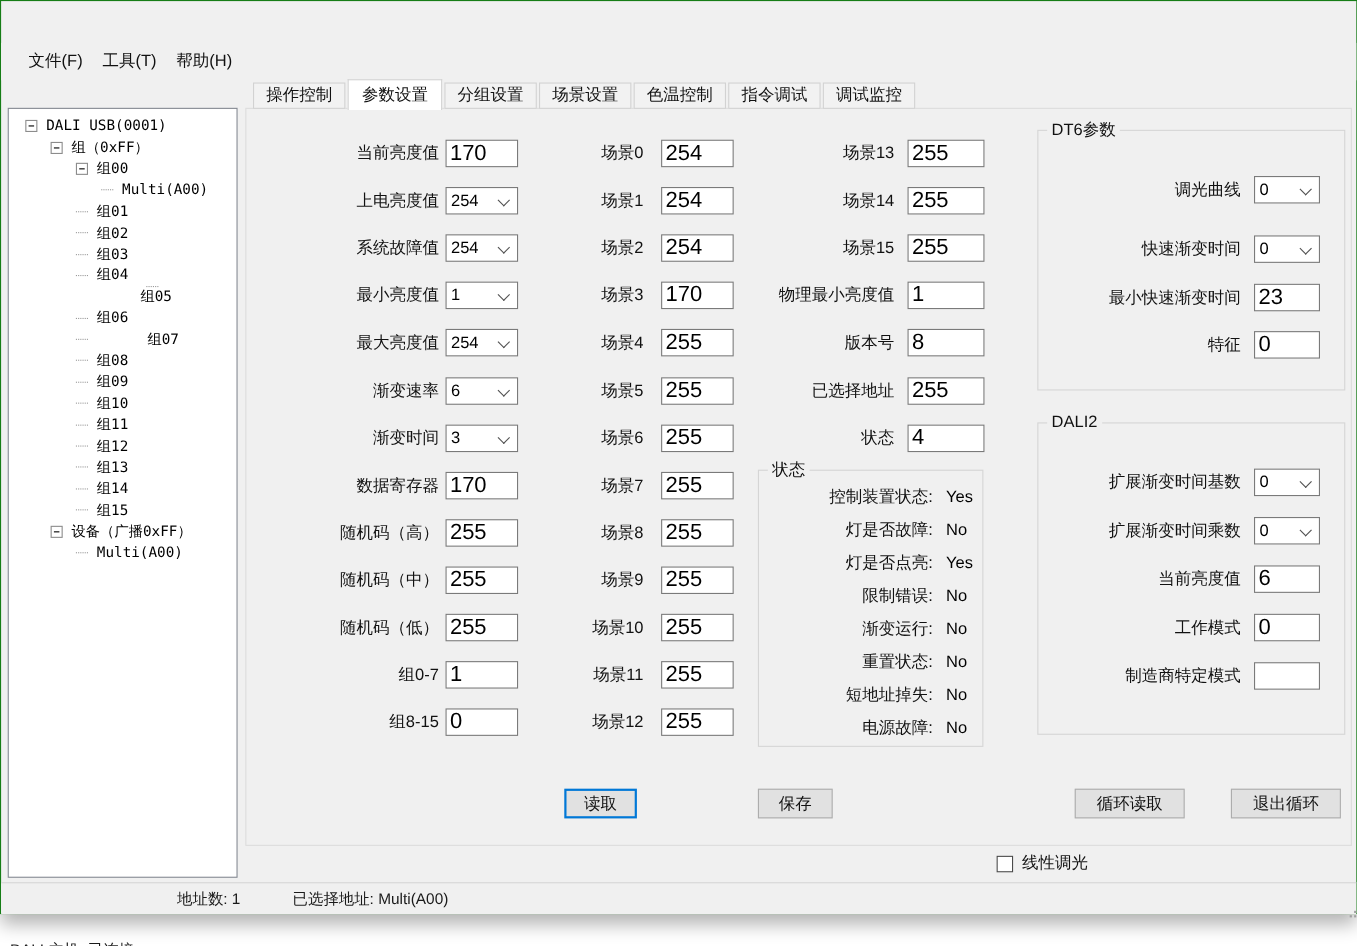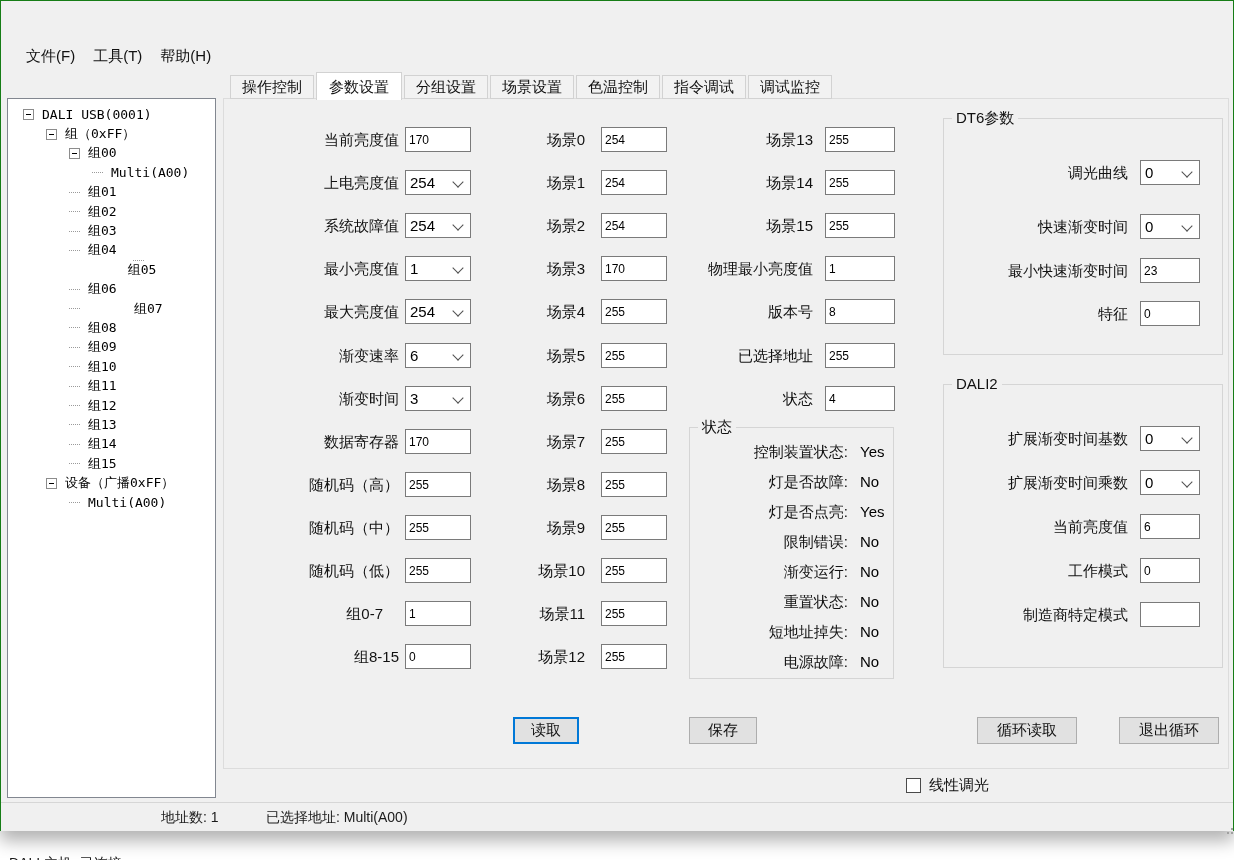--- a/index.html
+++ b/index.html
@@ -43,21 +43,21 @@
   .tab{height:24px;line-height:22px;padding:0 11px;background:#f2f2f2;border:1px solid #d2d2d2;
        margin-right:2px;font-size:15px;box-sizing:border-box;position:relative;z-index:1;color:#111;}
   .tab.active{height:28px;line-height:27px;background:#fff;border-bottom:none;z-index:3;
               margin-bottom:-1px;padding:0 12px;}
   .panel{position:absolute;left:222px;top:97px;width:1006px;height:671px;border:1px solid #dcdcdc;
          box-sizing:border-box;background:#f0f0f0;z-index:0;}
   
   .lbl{position:absolute;height:25px;line-height:25px;text-align:right;font-size:15px;color:#111;
        white-space:nowrap;z-index:2;}
   .tb{position:absolute;height:25px;border:1px solid #7a7a7a;background:#fff;color:#000;
-      font-family:"Liberation Sans",sans-serif;font-size:12px;padding:0 3px;box-sizing:border-box;z-index:2;}
+      font-family:"Liberation Sans",sans-serif;font-size:20px;padding:0 3px;box-sizing:border-box;z-index:2;}
   .cb{position:absolute;height:25px;border:1px solid #7a7a7a;background:#fff;box-sizing:border-box;z-index:2;}
   .cbv{position:absolute;left:4px;top:0;line-height:23px;font-size:15px;color:#000;}
   .chev{position:absolute;right:8px;top:7px;width:7px;height:7px;
         border-right:1.5px solid #505050;border-bottom:1.5px solid #505050;transform:rotate(45deg);}
   
   .grp{position:absolute;border:1px solid #d5d5d5;box-sizing:border-box;z-index:2;}
   .grp-title{position:absolute;top:-10px;left:8px;background:#f0f0f0;padding:0 4px;font-size:15px;color:#111;}
   #grp-dt6{left:942px;top:117px;width:280px;height:237px;}
   #grp-dali2{left:942px;top:383px;width:280px;height:284px;}
   #grp-status{left:688px;top:426px;width:205px;height:252px;}
@@ -292,21 +292,21 @@
         <div class="chev"></div>
       </div>
       <div class="lbl" style="left: 232px; top: 428px; width: 166px;">数据寄存器</div>
       <input class="tb" value="170" style="left: 404px; top: 428px; width: 66px;">
       <div class="lbl" style="left: 232px; top: 471px; width: 166px;">随机码（高）</div>
       <input class="tb" value="255" style="left: 404px; top: 471px; width: 66px;">
       <div class="lbl" style="left: 232px; top: 514px; width: 166px;">随机码（中）</div>
       <input class="tb" value="255" style="left: 404px; top: 514px; width: 66px;">
       <div class="lbl" style="left: 232px; top: 557px; width: 166px;">随机码（低）</div>
       <input class="tb" value="255" style="left: 404px; top: 557px; width: 66px;">
-      <div class="lbl" style="left: 216px; top: 600px; width: 166px;">组0-7</div>
+      <div class="lbl" style="left: 232px; top: 600px; width: 166px;">组0-7</div>
       <input class="tb" value="1" style="left: 404px; top: 600px; width: 66px;">
       <div class="lbl" style="left: 232px; top: 643px; width: 166px;">组8-15</div>
       <input class="tb" value="0" style="left: 404px; top: 643px; width: 66px;">
       <div class="lbl" style="left: 468px; top: 126px; width: 116px;">场景0</div>
       <input class="tb" value="254" style="left: 600px; top: 126px; width: 66px;">
       <div class="lbl" style="left: 468px; top: 169px; width: 116px;">场景1</div>
       <input class="tb" value="254" style="left: 600px; top: 169px; width: 66px;">
       <div class="lbl" style="left: 468px; top: 212px; width: 116px;">场景2</div>
       <input class="tb" value="254" style="left: 600px; top: 212px; width: 66px;">
       <div class="lbl" style="left: 468px; top: 255px; width: 116px;">场景3</div>

